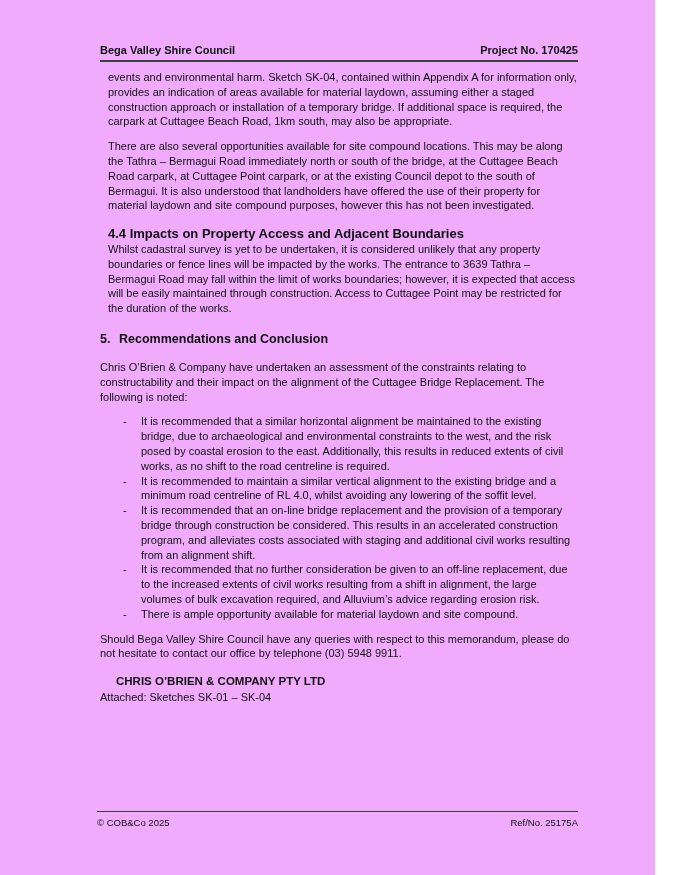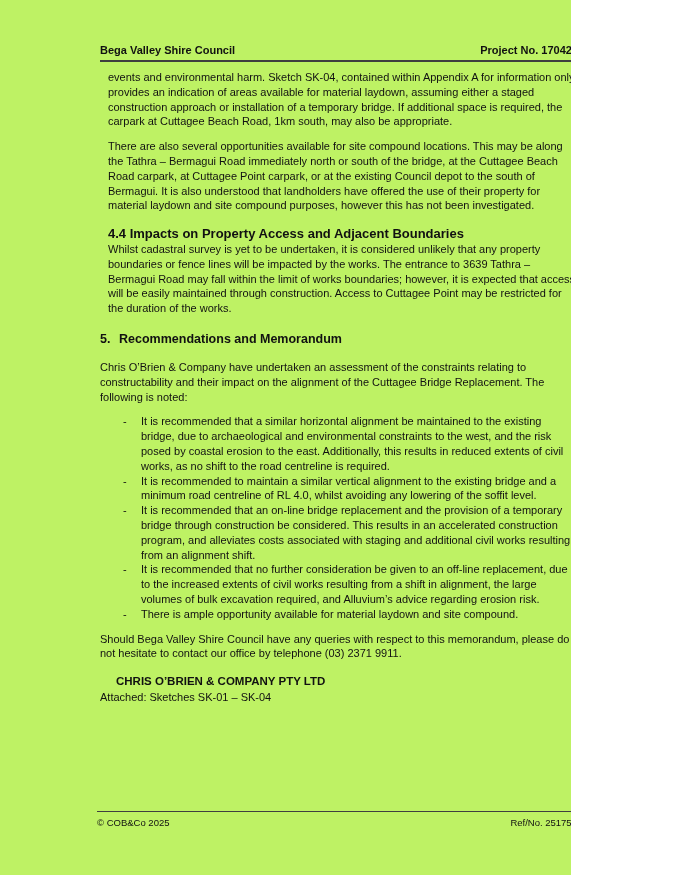--- a/index.html
+++ b/index.html
@@ -2,23 +2,23 @@
 <html><head>
 <meta charset="utf-8">
 <style>
   html, body {
     margin: 0;
     padding: 0;
     background: #ffffff;
   }
   .page {
     position: relative;
-    width: 571px;
+    width: 655px;
     height: 875px;
-    background: #bef264;
+    background: #f0abfc;
     font-family: "Liberation Sans", "DejaVu Sans", sans-serif;
     color: #111111;
     overflow: hidden;
     box-sizing: border-box;
     padding-left: 16px;
   }
   .content {
     position: absolute;
     left: 100px;
     top: 44px;
@@ -117,21 +117,21 @@
 
       <div class="indented">
         <p>events and environmental harm. Sketch SK-04, contained within Appendix A for information only, provides an indication of areas available for material laydown, assuming either a staged construction approach or installation of a temporary bridge. If additional space is required, the carpark at Cuttagee Beach Road, 1km south, may also be appropriate.</p>
         <p>There are also several opportunities available for site compound locations. This may be along the Tathra – Bermagui Road immediately north or south of the bridge, at the Cuttagee Beach Road carpark, at Cuttagee Point carpark, or at the existing Council depot to the south of Bermagui. It is also understood that landholders have offered the use of their property for material laydown and site compound purposes, however this has not been investigated.</p>
         <p class="subhead">4.4 Impacts on Property Access and Adjacent Boundaries</p>
         <p>Whilst cadastral survey is yet to be undertaken, it is considered unlikely that any property boundaries or fence lines will be impacted by the works. The entrance to 3639 Tathra – Bermagui Road may fall within the limit of works boundaries; however, it is expected that access will be easily maintained through construction. Access to Cuttagee Point may be restricted for the duration of the works.</p>
       </div>
 
       <div class="section-heading">
         <span class="sec-num">5.</span>
-        <span>Recommendations and Memorandum</span>
+        <span>Recommendations and Conclusion</span>
       </div>
 
       <p>Chris O’Brien &amp; Company have undertaken an assessment of the constraints relating to constructability and their impact on the alignment of the Cuttagee Bridge Replacement. The following is noted:</p>
 
       <ul class="dash-list">
         <li>
           <span class="marker">-</span>
           <span class="li-text">It is recommended that a similar horizontal alignment be maintained to the existing bridge, due to archaeological and environmental constraints to the west, and the risk posed by coastal erosion to the east. Additionally, this results in reduced extents of civil works, as no shift to the road centreline is required.</span>
         </li>
         <li>
@@ -145,21 +145,21 @@
         <li>
           <span class="marker">-</span>
           <span class="li-text">It is recommended that no further consideration be given to an off-line replacement, due to the increased extents of civil works resulting from a shift in alignment, the large volumes of bulk excavation required, and Alluvium’s advice regarding erosion risk.</span>
         </li>
         <li>
           <span class="marker">-</span>
           <span class="li-text">There is ample opportunity available for material laydown and site compound.</span>
         </li>
       </ul>
 
-      <p class="closing">Should Bega Valley Shire Council have any queries with respect to this memorandum, please do not hesitate to contact our office by telephone (03) 2371 9911.</p>
+      <p class="closing">Should Bega Valley Shire Council have any queries with respect to this memorandum, please do not hesitate to contact our office by telephone (03) 5948 9911.</p>
 
       <p class="company-line">CHRIS O’BRIEN &amp; COMPANY PTY LTD</p>
       <p class="attached-line">Attached: Sketches SK-01 – SK-04</p>
 
     </div>
   </div>
 
   <div class="doc-footer">
     <span>© COB&amp;Co 2025</span>
     <span>Ref/No. 25175A</span>

